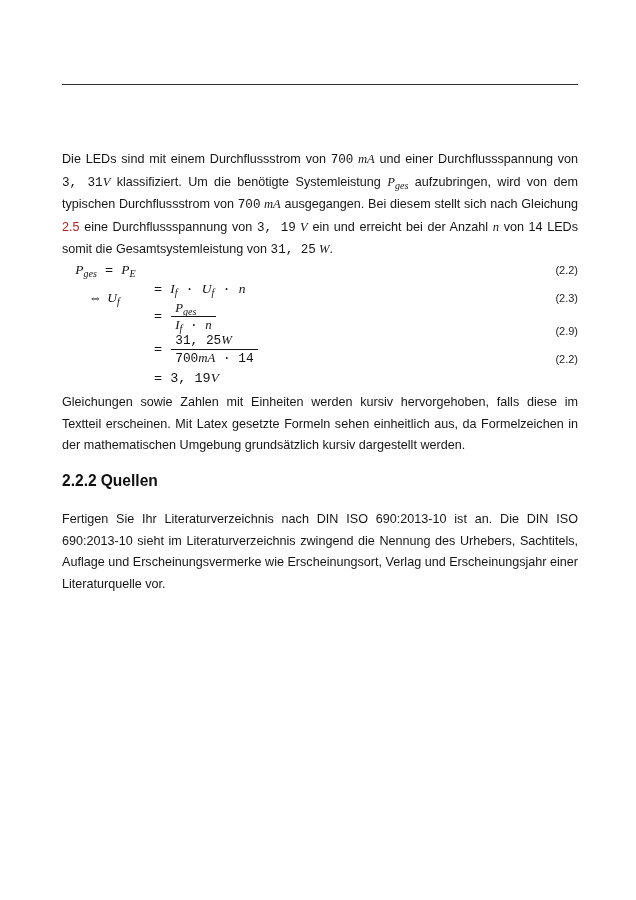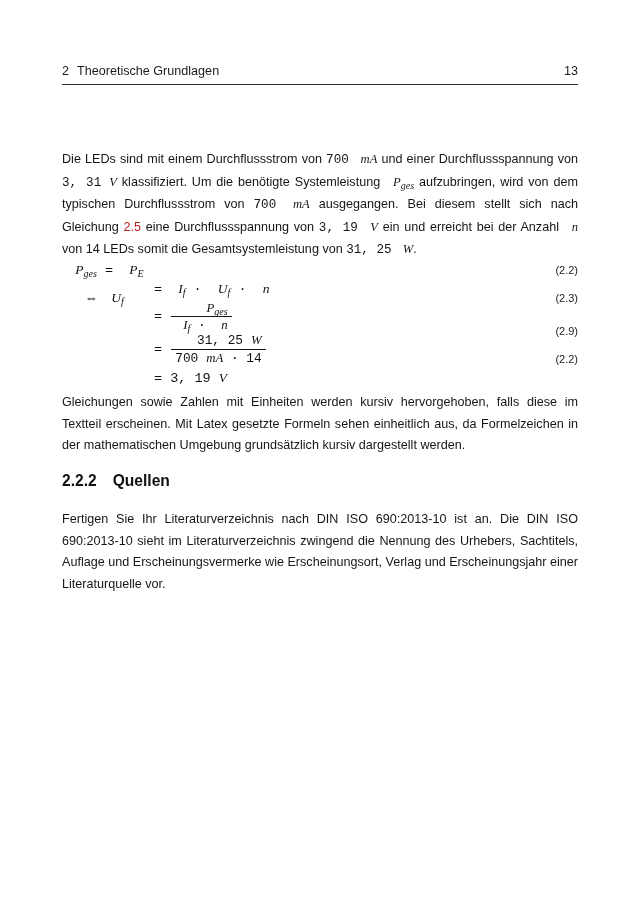--- a/index.html
+++ b/index.html
@@ -28,21 +28,21 @@
     text-align:justify;
     hyphens:manual;
   }
   .p1{top:106px;}
   .p2{top:149px;}
   .p3{top:392px;}
   .p4{top:509px;}
 
   
   .s-n{}
-  .s-mi{font-family:"Liberation Serif", serif;font-style:italic;padding-left:8px;}
+  .s-mi{font-family:"Liberation Serif", serif;font-style:italic;}
   .s-mu{font-family:Liberation Mono, monospace;}
   .s-l{cursor:pointer;}
   sub.msub{
     font-family:"Liberation Serif", serif;font-style:italic;
     font-size:10px;line-height:0;vertical-align:-2.5px;letter-spacing:0;
   }
 
   
   .eqs{
     position:absolute;top:259px;left:62px;width:516px;
@@ -54,44 +54,38 @@
     font-size:13.5px;color:#111111;
   }
   .eq-lhs{text-align:center;white-space:pre;}
   .eq-rhs{padding-left:5px;white-space:pre;margin-top:37px;}
   .eq-num{
     text-align:center;font-family:"Liberation Sans", sans-serif;
     font-size:11px;color:#1c1c1c;white-space:pre;
   }
   .frac{
     display:inline-flex;flex-direction:column;
-    vertical-align:middle;text-align:right;
+    vertical-align:middle;text-align:left;
     font-size:12.8px;line-height:14px;margin:0 1px;
   }
   .frac .num{border-bottom:1px solid #151515;padding:0 4px 1px;}
   .frac .den{padding:1px 4px 0;}
 
   
   .section-heading{
     position:absolute;left:62px;top:472px;width:516px;margin:0;
     font-size:15.6px;font-weight:bold;color:#111111;
   }
-  .section-heading .sec-num{margin-right:16px;}
+  .section-heading .sec-num{margin-right:4px;}
 </style>
 <style>.s-l{color:#b22222;}</style></head>
 <body>
 
 <div class="page">
 
-  <div class="running-header">
-    <span>
-      <span class="chapter-number">2</span><span>Theoretische Grundlagen</span>
-    </span>
-    <span>13</span>
-  </div>
   <div class="headrule"></div>
 
 
   <p class="para p2"><span class="s-n">Die LEDs sind mit einem Durchflussstrom von </span><span class="s-mu">700</span><span class="s-mi"> mA</span><span class="s-n"> und einer Durchflussspannung von </span><span class="s-mu">3, 31</span><span class="s-mi">V</span><span class="s-n"> klassifiziert. Um die benötigte Systemleistung </span><span class="s-mi">P<sub class="msub">ges</sub></span><span class="s-n"> aufzubringen, wird von dem typischen Durch­flussstrom von </span><span class="s-mu">700</span><span class="s-mi"> mA</span><span class="s-n"> ausgegangen. Bei diesem stellt sich nach Gleichung </span><span class="s-l">2.5</span><span class="s-n"> eine Durchflussspan­nung von </span><span class="s-mu">3, 19</span><span class="s-mi"> V</span><span class="s-n"> ein und erreicht bei der Anzahl </span><span class="s-mi">n</span><span class="s-n"> von 14 LEDs somit die Gesamtsystemleistung von </span><span class="s-mu">31, 25</span><span class="s-mi"> W</span><span class="s-n">.</span></p>
 
   <div class="eqs" id="eqs">
       <div class="eq-lhs" style="grid-area: 1 / 1;"><span class="s-mi">P<sub class="msub">ges</sub></span><span class="s-mu"> = </span><span class="s-mi">P<sub class="msub">E</sub></span></div>
       <div class="eq-rhs" style="grid-area: 1 / 2;"><span class="s-mu">= </span><span class="s-mi">I<sub class="msub">f</sub></span><span class="s-mu"> · </span><span class="s-mi">U<sub class="msub">f</sub></span><span class="s-mu"> · </span><span class="s-mi">n</span></div>
       <div class="eq-num" style="grid-area: 1 / 4;">(2.2)</div>
       <div class="eq-lhs" style="grid-area: 2 / 1;"><span class="s-mu">⇔ </span><span class="s-mi">U<sub class="msub">f</sub></span></div>

